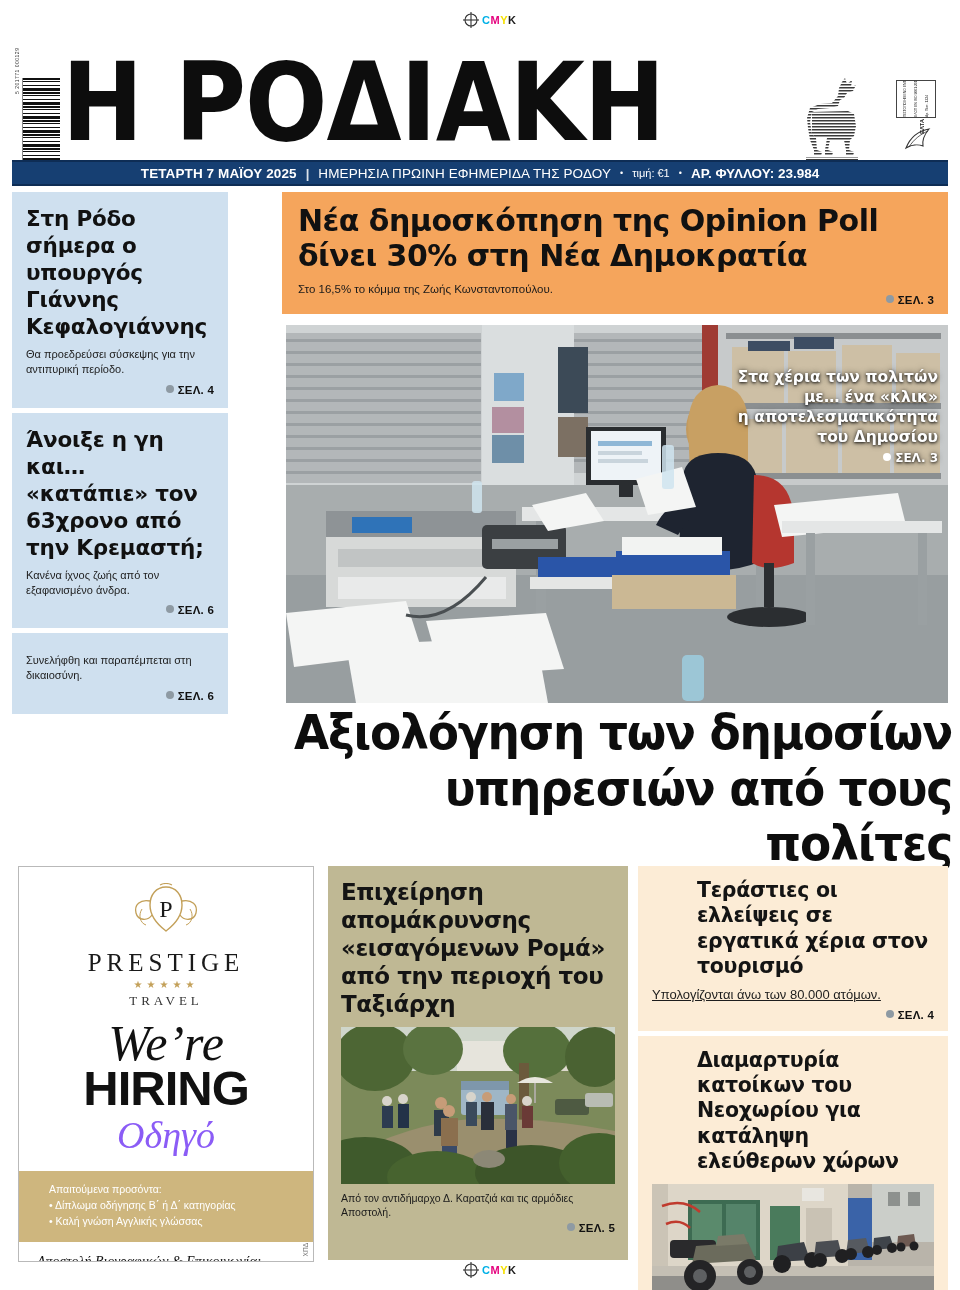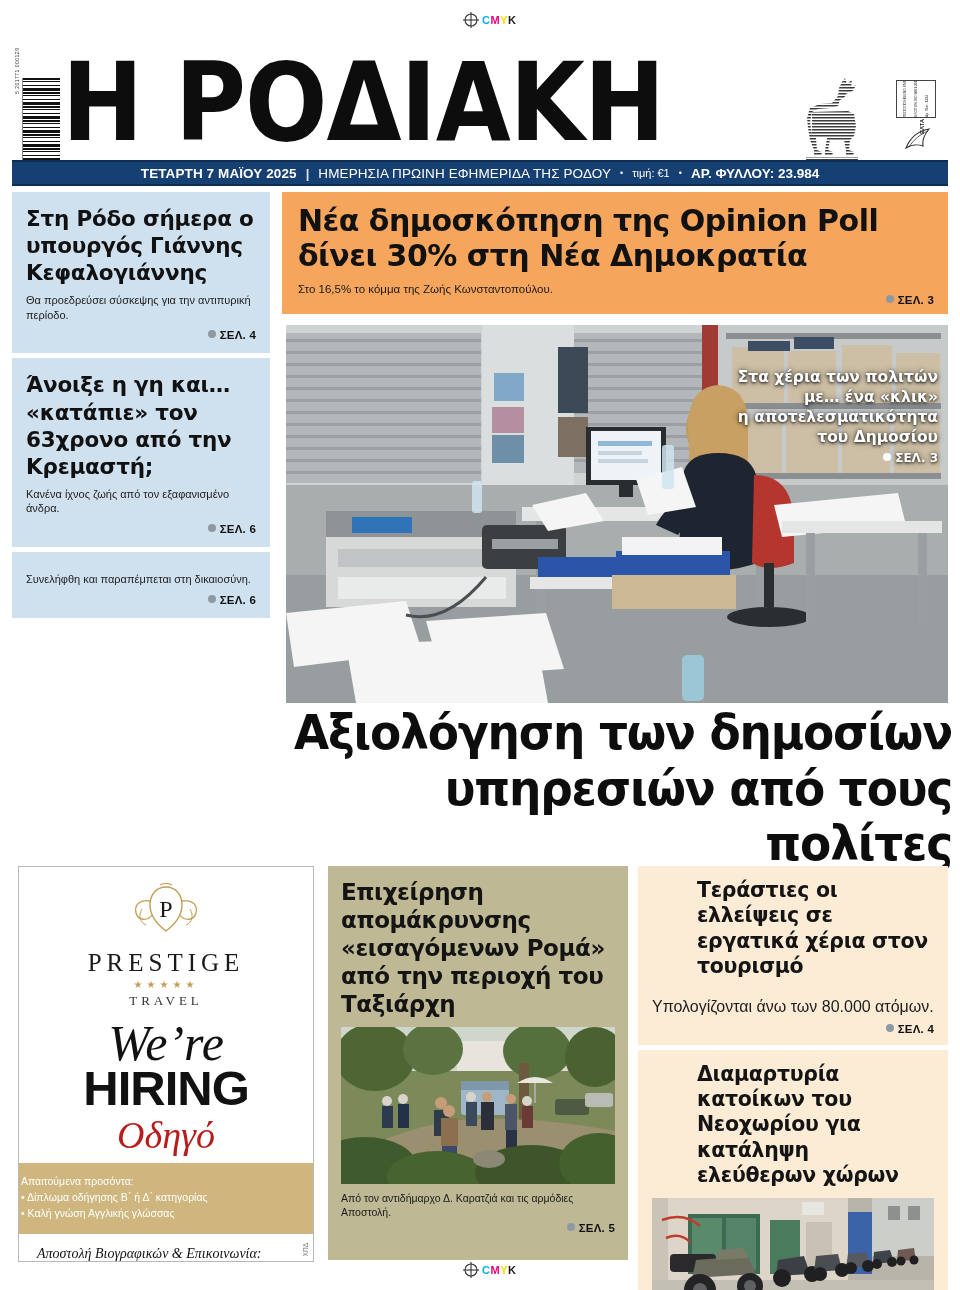--- a/index.html
+++ b/index.html
@@ -89,21 +89,21 @@
     gap: 9px; color: #fff;
   }
   .db-date { font-size: 13.5px; font-weight: 700; letter-spacing: .1px; }
   .db-sep { font-size: 13px; font-weight: 700; opacity: .85; }
   .db-mid { font-size: 13.5px; font-weight: 400; letter-spacing: .1px; }
   .db-dot { font-size: 9px; line-height: 1; }
   .db-price { font-size: 11px; font-weight: 400; }
   .db-issue { font-size: 13.5px; font-weight: 700; }
 
   
-  .sidebar { position: absolute; left: 12px; top: 192px; width: 258px; }
+  .sidebar { position: absolute; left: 12px; top: 192px; width: 216px; }
   .side-card {
     background: #cfe0ef; padding: 13px 14px 12px 14px; margin-bottom: 5px;
   }
   .side-card h2 {
     font-family: "DejaVu Sans", sans-serif;
     font-size: 21.5px; font-weight: 700; line-height: 1.26;
     color: #111; letter-spacing: -.2px;
   }
   .side-card .sub {
     margin-top: 7px; font-size: 11px; line-height: 1.33; color: #1d1d1d;
@@ -188,24 +188,24 @@
     font-family: "Liberation Serif", serif; font-style: italic;
     font-size: 50px; color: #111; line-height: .98;
   }
   .ad-hiring {
     text-align: center; font-family: "Liberation Sans", sans-serif;
     font-size: 49px; font-weight: 700; letter-spacing: -1px; color: #111;
     line-height: 1; margin-top: -4px;
   }
   .ad-role {
     text-align: center; font-family: "Liberation Serif", serif; font-style: italic;
-    font-size: 38px; color: #b91c1c; margin-top: 2px; line-height: 1.1;
+    font-size: 38px; color: #8b5cf6; margin-top: 2px; line-height: 1.1;
   }
   .ad-band {
-    margin-top: 6px; background: #ceb67e; padding: 10px 14px 12px 2px;
+    margin-top: 14px; background: #ceb67e; padding: 10px 14px 12px 30px;
   }
   .ad-band .t { font-size: 10.5px; color: #fff; line-height: 1.55; }
   .ad-contact { padding: 12px 14px 0 18px; }
   .ad-contact .hdr {
     font-family: "Liberation Serif", serif; font-style: italic;
     font-size: 14px; color: #111; margin-bottom: 7px;
   }
   .ad-credit {
     position: absolute; right: 4px; bottom: 18px;
     font-size: 6.5px; color: #777; transform: rotate(-90deg);
@@ -228,21 +228,21 @@
 
   
   .col-right { position: absolute; left: 638px; top: 0; width: 310px; }
   .cream-card { background: #fcecd6; padding: 12px 14px 10px 14px; margin-bottom: 5px; }
   .cream-card h2 {
     font-family: "DejaVu Sans", sans-serif;
     font-size: 20.5px; font-weight: 700; line-height: 1.24; color: #141414;
     letter-spacing: -.3px;
     margin-left: 45px;
   }
-  .cream-card .sub { margin-top: 18px; font-size: 16px; color: #1d1d1d; }
+  .cream-card .sub { margin-top: 7px; font-size: 13px; color: #1d1d1d; text-decoration: underline; }
   .cream-card .photo { margin-top: 9px; width: 282px; height: 120px; overflow: hidden; }
 
   
   .regmark-bot {
     position: absolute; left: 463px; top: 1262px;
     display: flex; align-items: center; gap: 3px;
   }
 </style>
 </head>
 <body>

